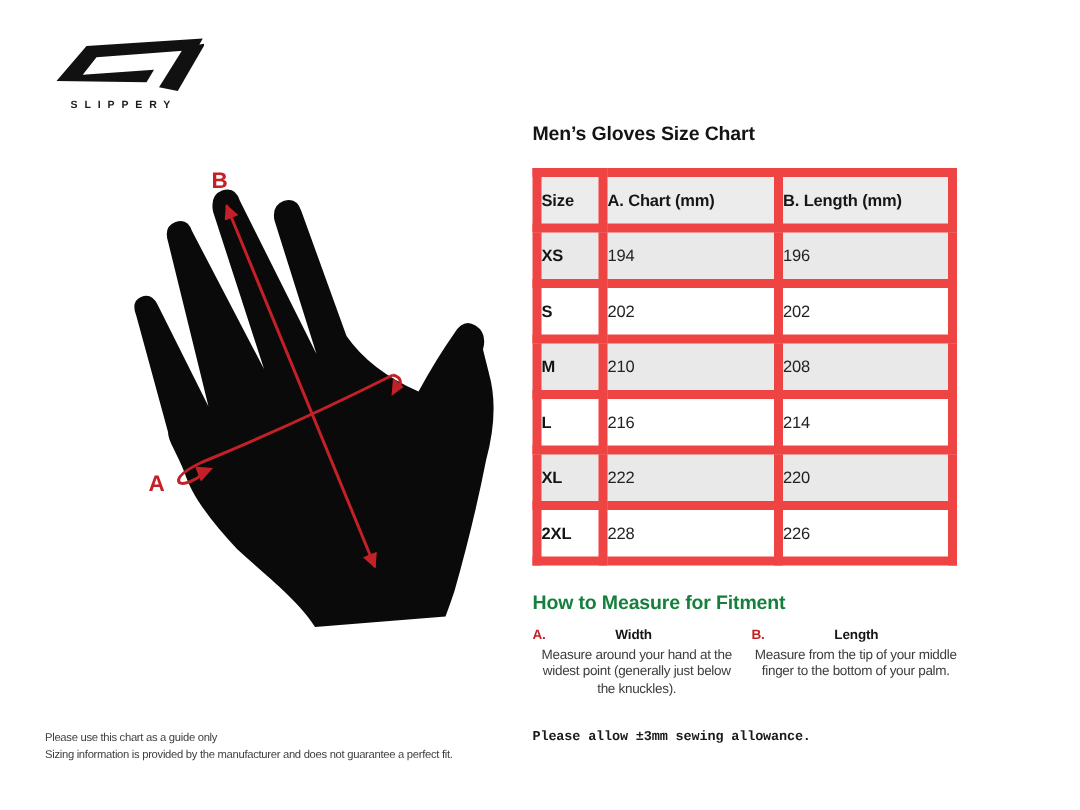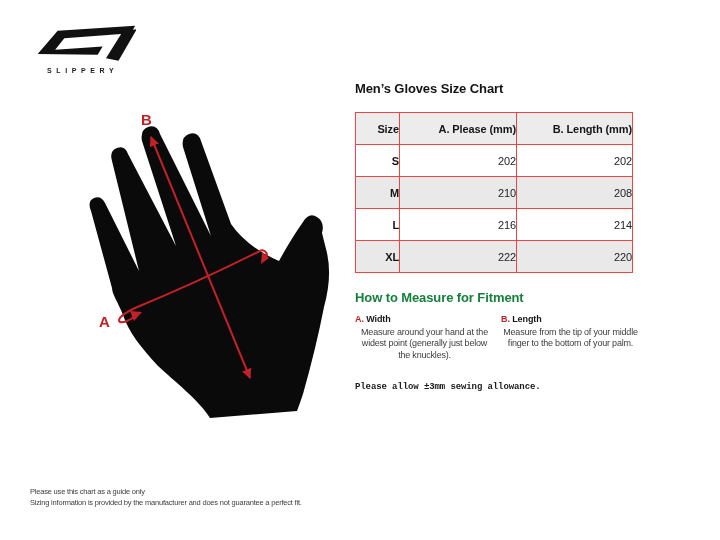--- a/index.html
+++ b/index.html
@@ -23,38 +23,38 @@
 
   
   .right-col{position:absolute;left:355px;top:82px;width:286px;}
   .chart-title{
     margin:0 0 16px 0;font-size:13px;line-height:14px;font-weight:bold;
     letter-spacing:-0.1px;color:#141414;
   }
   table{border-collapse:collapse;width:277px;table-layout:fixed;border:1px solid #6f6f6f;}
   col.c-size{width:44px;} col.c-width{width:117px;} col.c-length{width:116px;}
   th,td{
-    border:1px solid #ef4444;text-align:right;vertical-align:middle;
+    border:6px solid #ef4444;text-align:left;vertical-align:middle;
     height:31px;padding:0;font-size:11px;letter-spacing:-0.1px;
   }
   thead th{background:#ececec;font-weight:bold;color:#161616;}
   tbody tr.alt td{background:#e9e9e9;}
   tbody td{background:#ffffff;color:#232323;}
   tbody td.size-col{font-weight:bold;color:#141414;}
 
   .measure-heading{
     margin:17px 0 0 0;font-size:13px;line-height:15px;font-weight:bold;
     letter-spacing:-0.1px;color:#15803d;
   }
   .measure-cols{display:flex;margin-top:9px;}
   .measure-item{width:139px;}
   .measure-item + .measure-item{margin-left:7px;}
   .measure-label{font-size:9px;font-weight:bold;letter-spacing:-0.1px;}
   .mkey{color:#c32127;}
-  .mtitle{color:#161616;}
+  .mtitle{color:#161616;margin-left:44px;}
   .measure-text{
     margin:3px 0 0 0;font-size:9px;line-height:1.25;letter-spacing:-0.2px;color:#3d3d3d;text-align:center;
   }
   .allowance{
     margin:21px 0 0 0;font-size:9px;font-weight:bold;letter-spacing:-0.1px;color:#1a1a1a;font-family:Liberation Mono, monospace;
   }
 
   
   .footer{
     position:absolute;left:30px;top:487px;width:360px;
@@ -128,44 +128,54 @@
 
     <table>
       <colgroup>
           <col class="c-size">
           <col class="c-width">
           <col class="c-length">
         </colgroup>
       <thead>
         <tr>
           <th>Size</th>
-          <th>A. Please (mm)</th>
+          <th>A. Chart (mm)</th>
           <th>B. Length (mm)</th>
         </tr>
       </thead>
       <tbody>
+          <tr class="alt">
+            <td class="size-col">XS</td>
+            <td>194</td>
+            <td>196</td>
+          </tr>
           <tr>
             <td class="size-col">S</td>
             <td>202</td>
             <td>202</td>
           </tr>
           <tr class="alt">
             <td class="size-col">M</td>
             <td>210</td>
             <td>208</td>
           </tr>
           <tr>
             <td class="size-col">L</td>
             <td>216</td>
             <td>214</td>
           </tr>
           <tr class="alt">
             <td class="size-col">XL</td>
             <td>222</td>
             <td>220</td>
+          </tr>
+          <tr>
+            <td class="size-col">2XL</td>
+            <td>228</td>
+            <td>226</td>
           </tr>
         </tbody>
     </table>
 
     <h2 class="measure-heading">How to Measure for Fitment</h2>
 
     <div class="measure-cols">
       <div class="measure-item">
         <div class="measure-label">
           <span class="mkey">A.</span>

